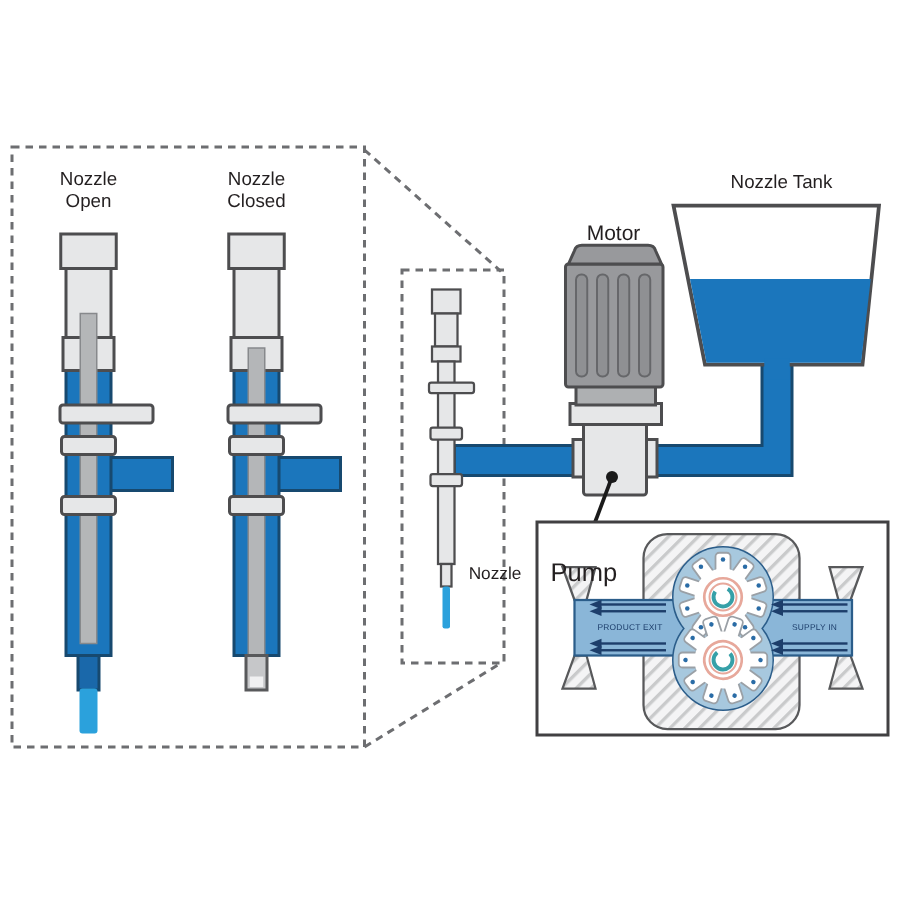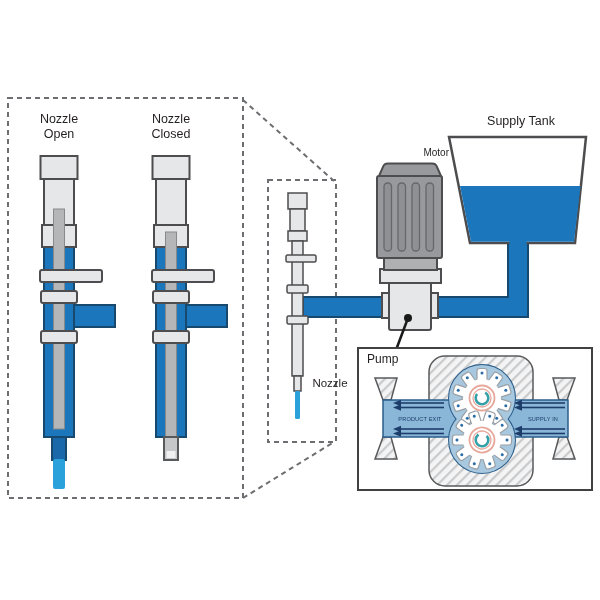--- a/index.html
+++ b/index.html
@@ -41,24 +41,24 @@
   .gear-arc{fill:none;stroke:var(--gear_teal);stroke-width:2.6;}
   .gdot{fill:#2a6ca6;}
   .flow{fill:var(--flow_navy);}
   .callout{stroke:#1a1a1a;stroke-width:2.5;}
   .callout-dot{fill:#1a1a1a;}
   
   .lbl{position:absolute;font-weight:normal;color:var(--text_dark);}
   .lbl-2line{font-size:12.5px;line-height:15px;text-align:center;white-space:pre-line;}
   #lbl-nozzle-open{left:18px;top:112px;width:82px;}
   #lbl-nozzle-closed{left:130px;top:112px;width:82px;}
-  #lbl-motor{left:369px;top:147px;width:80px;text-align:right;font-size:10px;}
+  #lbl-motor{left:369px;top:147px;width:80px;text-align:center;font-size:14px;}
   #lbl-supply-tank{left:459px;top:114px;width:124px;text-align:center;font-size:12.5px;}
   #lbl-nozzle{left:306px;top:377px;width:48px;text-align:center;font-size:11.5px;}
-  #lbl-pump{left:367px;top:352px;font-size:12px;}
+  #lbl-pump{left:367px;top:372px;font-size:17px;}
   .chan-lbl{font-size:5.6px;letter-spacing:.15px;color:var(--flow_navy);text-align:center;}
   #lbl-product-exit{left:393px;top:416px;width:54px;}
   #lbl-supply-in{left:519px;top:416px;width:48px;}
 </style>
 </head>
 <body>
 
 <div class="canvas">
 <svg width="600" height="600" viewBox="0 0 600 600">
   <defs>
@@ -201,18 +201,18 @@
       <use href="#arrowline" x="514" y="433.5"></use>
     </g>
   </g>
 </svg>
 
 <div class="lbl lbl-2line" id="lbl-nozzle-open">Nozzle
 Open</div>
 <div class="lbl lbl-2line" id="lbl-nozzle-closed">Nozzle
 Closed</div>
 <div class="lbl" id="lbl-motor">Motor</div>
-<div class="lbl" id="lbl-supply-tank">Supply Tank</div>
+<div class="lbl" id="lbl-supply-tank">Nozzle Tank</div>
 <div class="lbl" id="lbl-nozzle">Nozzle</div>
 <div class="lbl" id="lbl-pump">Pump</div>
 <div class="lbl chan-lbl" id="lbl-product-exit">PRODUCT EXIT</div>
 <div class="lbl chan-lbl" id="lbl-supply-in">SUPPLY IN</div>
 </div>
 
 </body></html>

